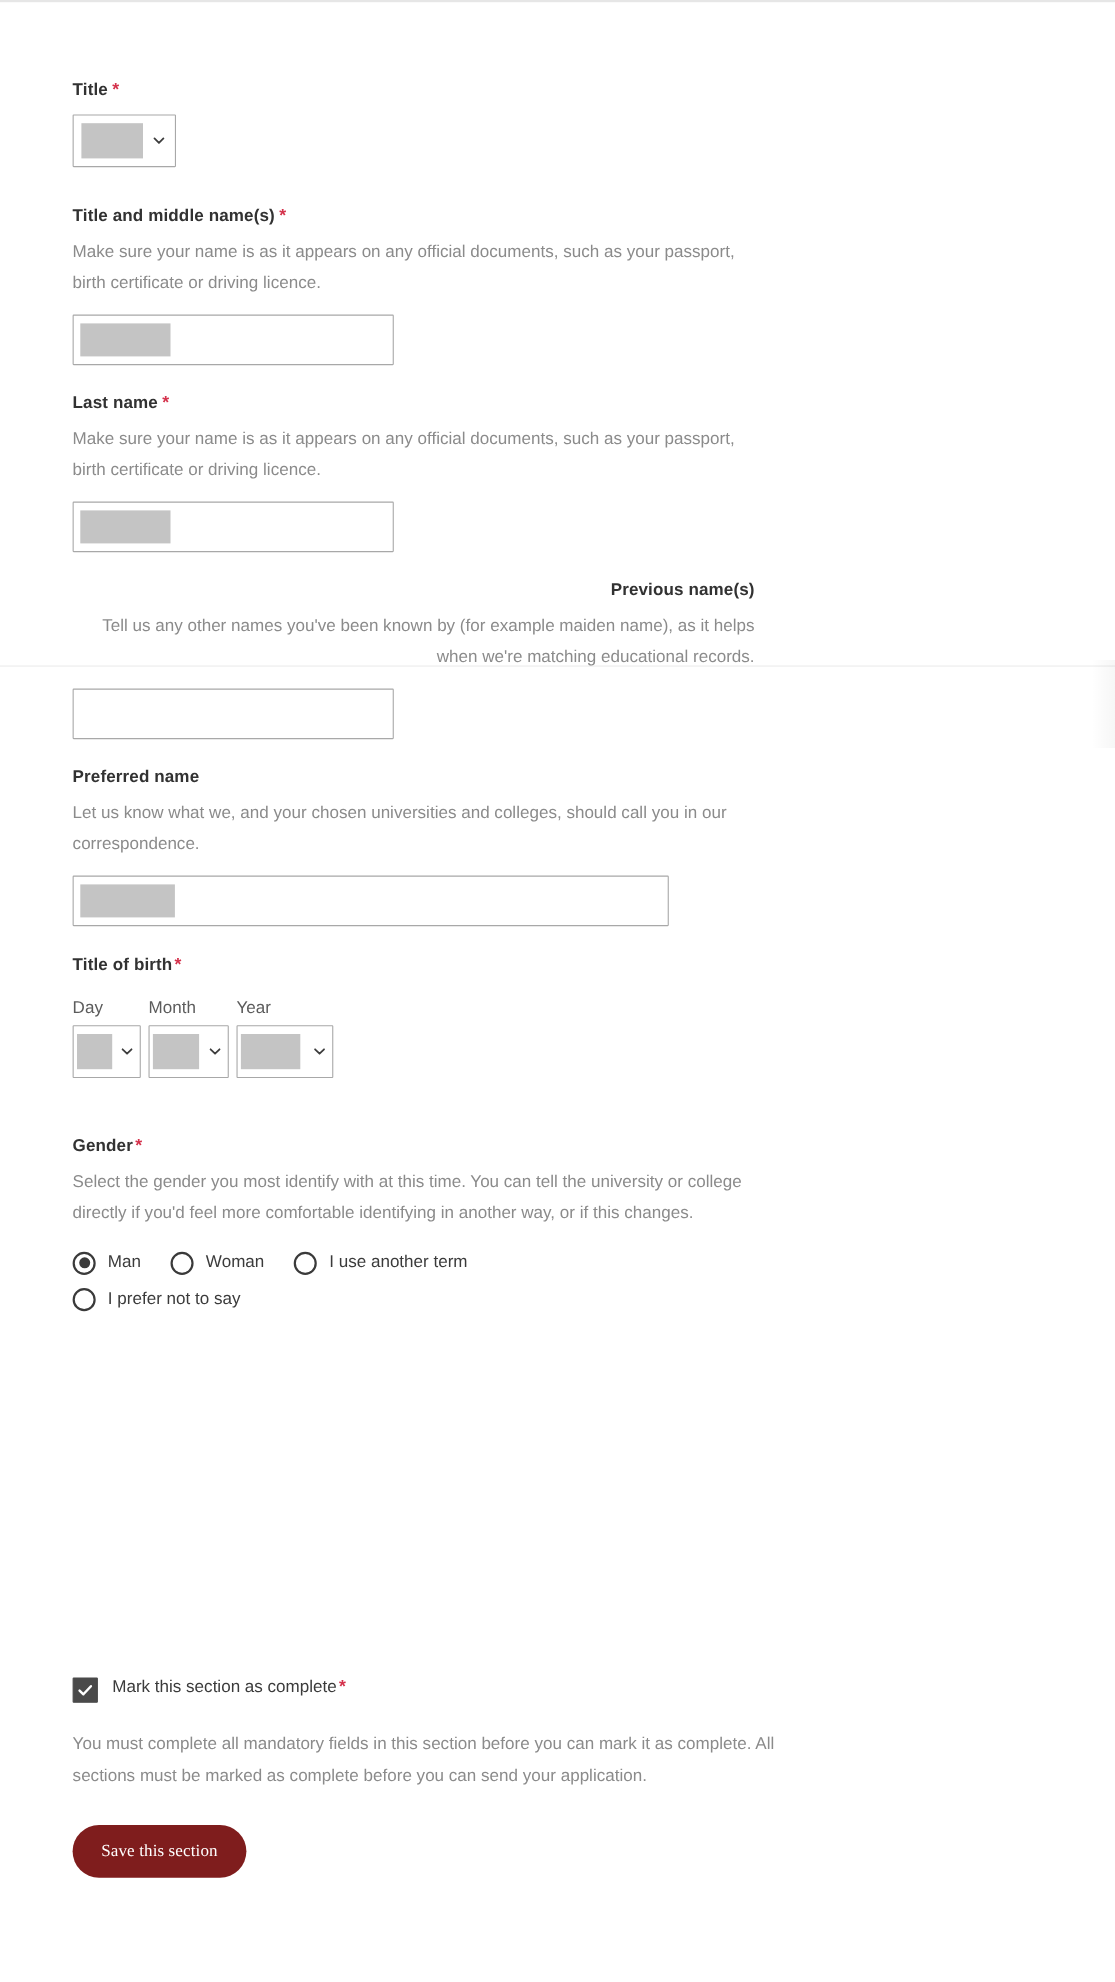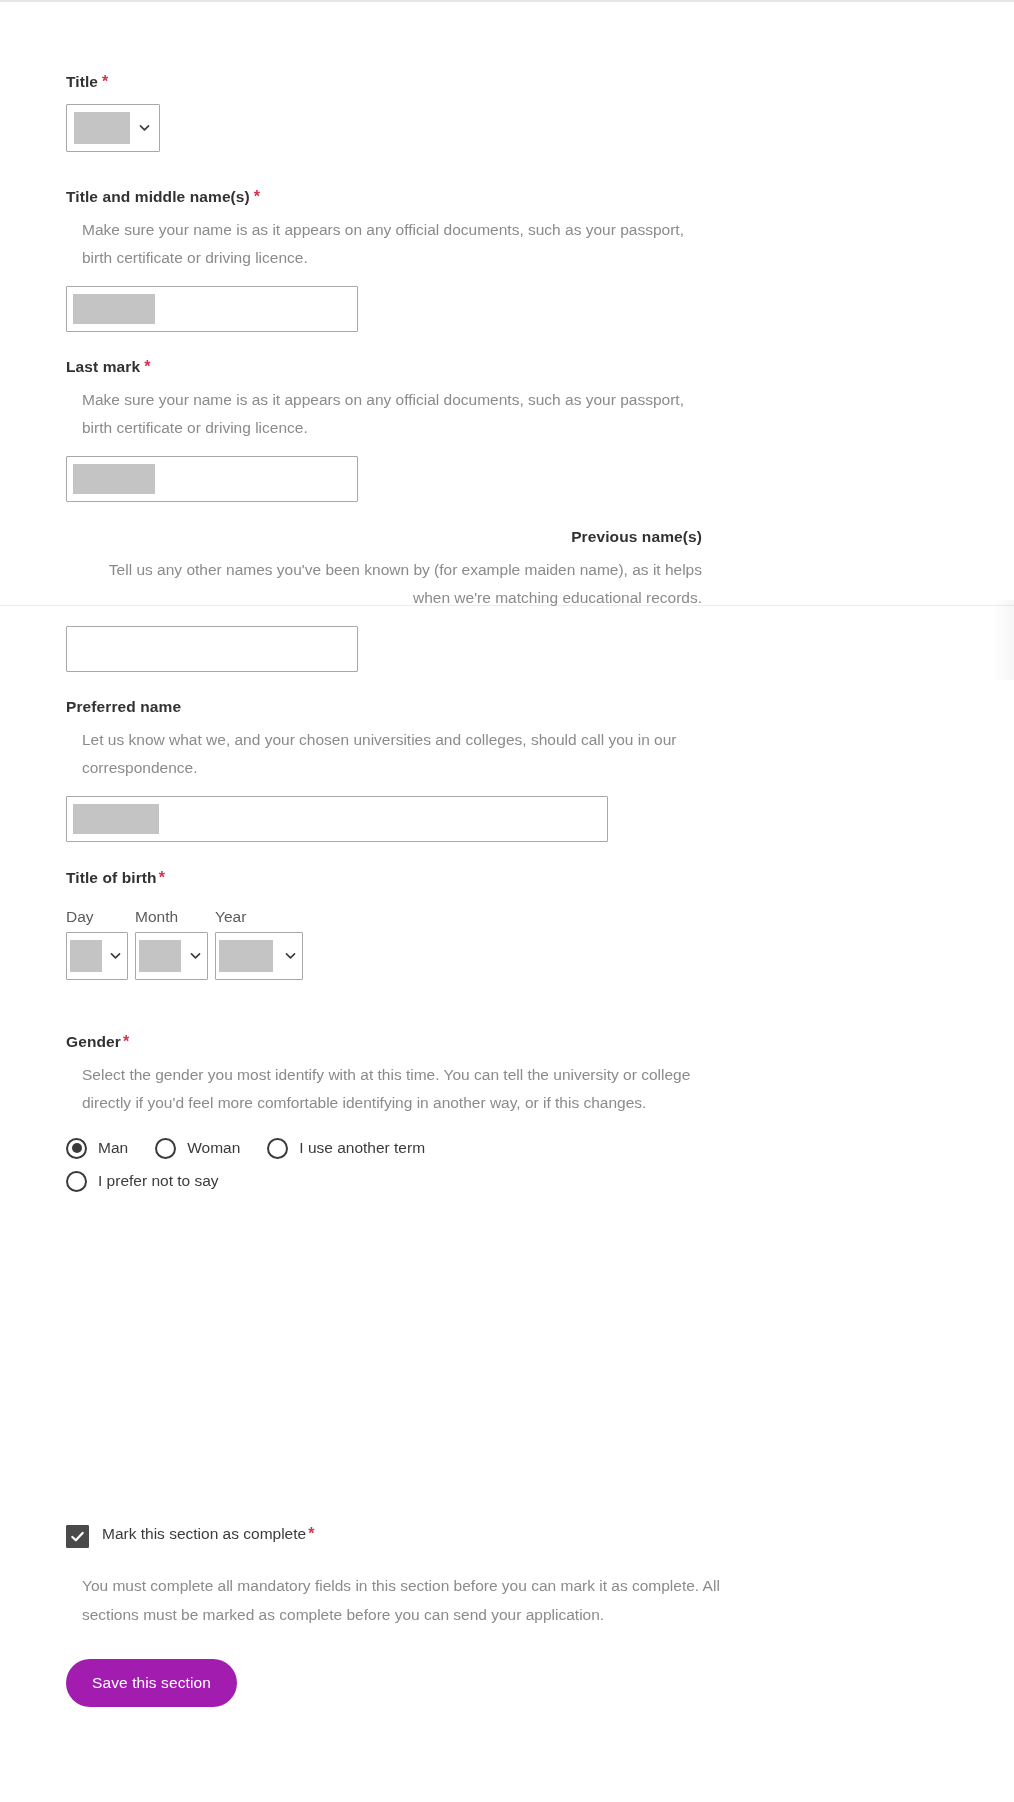--- a/index.html
+++ b/index.html
@@ -67,21 +67,21 @@
     font-weight: 700;
     font-size: 16px;
     margin-left: 4px;
   }
   .req.tight { margin-left: 2px; }
 
   .hint {
     font-size: 15.5px;
     color: #8b8b8b;
     line-height: 1.84;
-    margin: 9px 0 0 16px;
+    margin: 9px 0 0 0;
     max-width: 620px;
     font-weight: 400;
   }
 
   
   .text-input {
     box-sizing: border-box;
     height: 46px;
     border: 1px solid #a8a8a8;
     background: #ffffff;
@@ -223,27 +223,27 @@
   }
 
   
   .save-btn {
     margin-top: 30px;
     display: inline-flex;
     align-items: center;
     justify-content: center;
     height: 48px;
     padding: 16px 26px;
-    background: #a21caf;
+    background: #7f1d1d;
     color: #ffffff;
     font-size: 15.5px;
     border: none;
     border-radius: 26px;
     cursor: pointer;
-    font-family: Liberation Sans, sans-serif;
+    font-family: Liberation Serif, serif;
     letter-spacing: 0.1px;
   }
 
   
   .abs { position: absolute; left: 0; }
 </style>
 </head>
 <body>
 
 <div class="page-frame"></div>
@@ -266,21 +266,21 @@
 
   <div class="field abs" style="top:187px;">
     <label class="field-label"><span>Title and middle name(s)</span><span class="req">*</span></label>
     <p class="hint">Make sure your name is as it appears on any official documents, such as your passport, birth certificate or driving licence.</p>
     <div class="text-input w-narrow" style="margin-top:13px;">
       <div class="redact"></div>
     </div>
   </div>
 
   <div class="field abs" style="top:357px;">
-    <label class="field-label"><span>Last mark</span><span class="req">*</span></label>
+    <label class="field-label"><span>Last name</span><span class="req">*</span></label>
     <p class="hint">Make sure your name is as it appears on any official documents, such as your passport, birth certificate or driving licence.</p>
     <div class="text-input w-narrow" style="margin-top:13px;">
       <div class="redact"></div>
     </div>
   </div>
 
   <div class="field abs" style="top:528px;text-align:right;">
     <label class="field-label">Previous name(s)</label>
     <p class="hint">Tell us any other names you've been known by (for example maiden name), as it helps when we're matching educational records.</p>
     <div class="text-input w-narrow" style="margin-top:13px;"></div>

